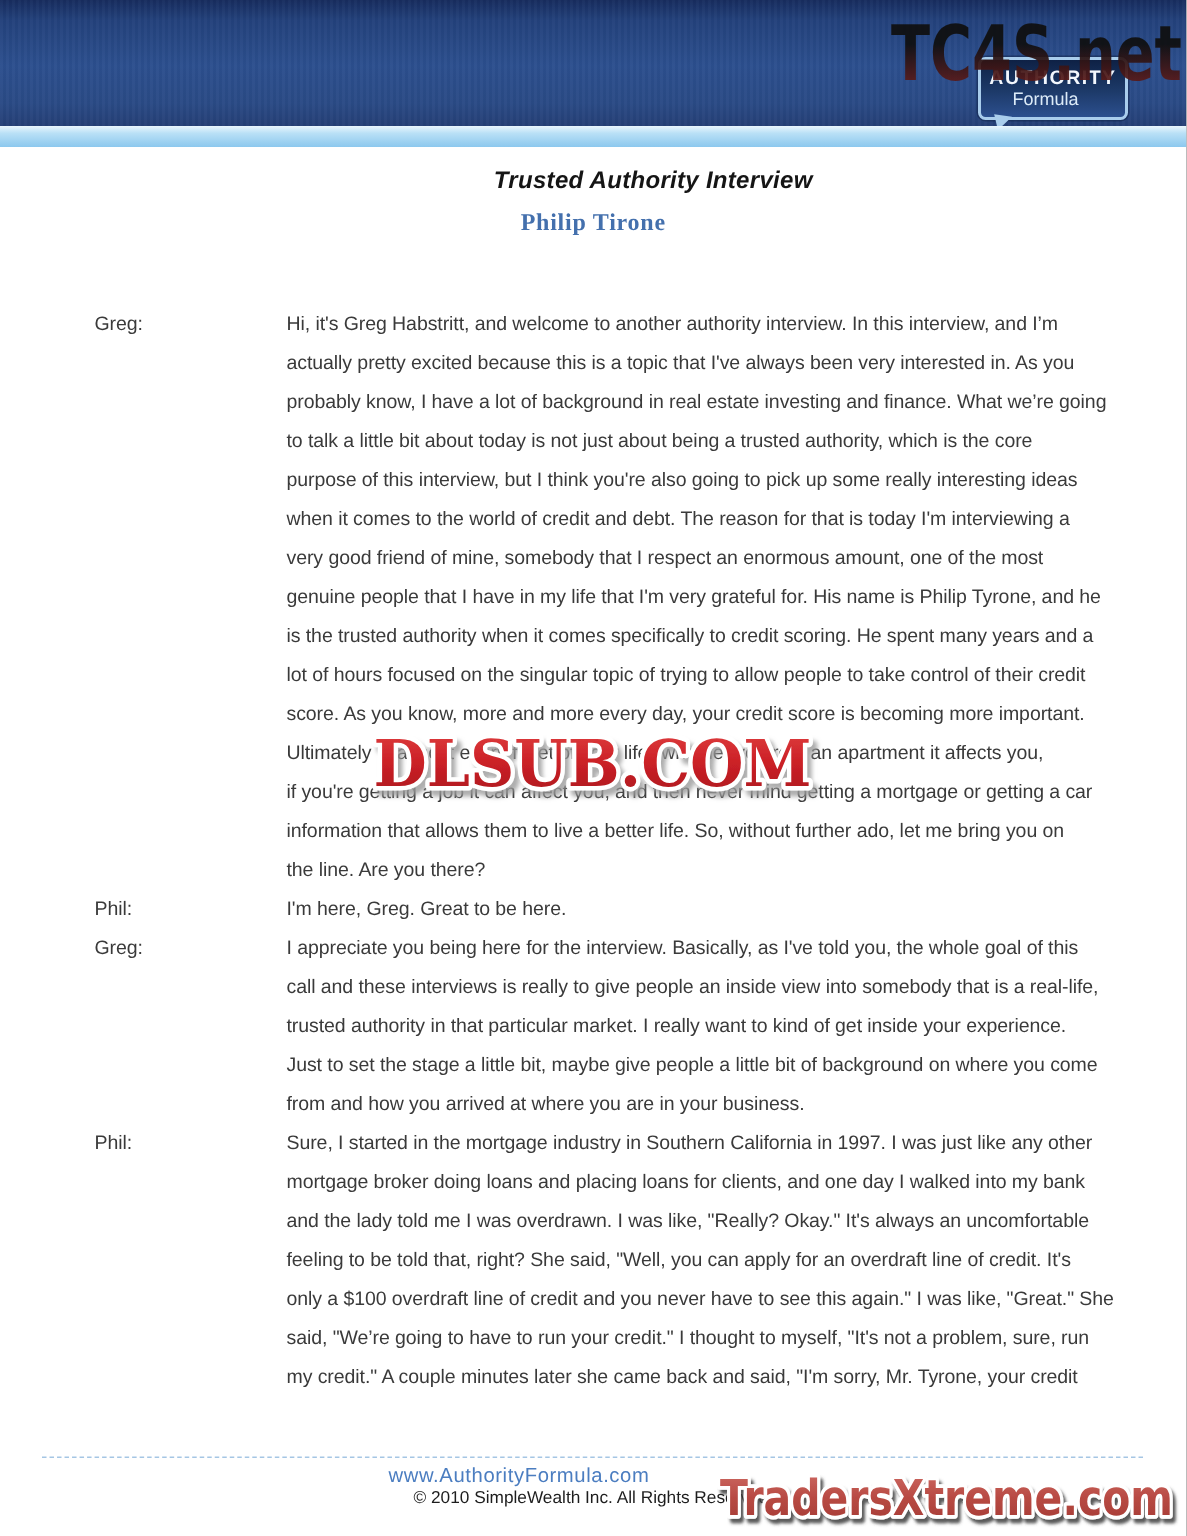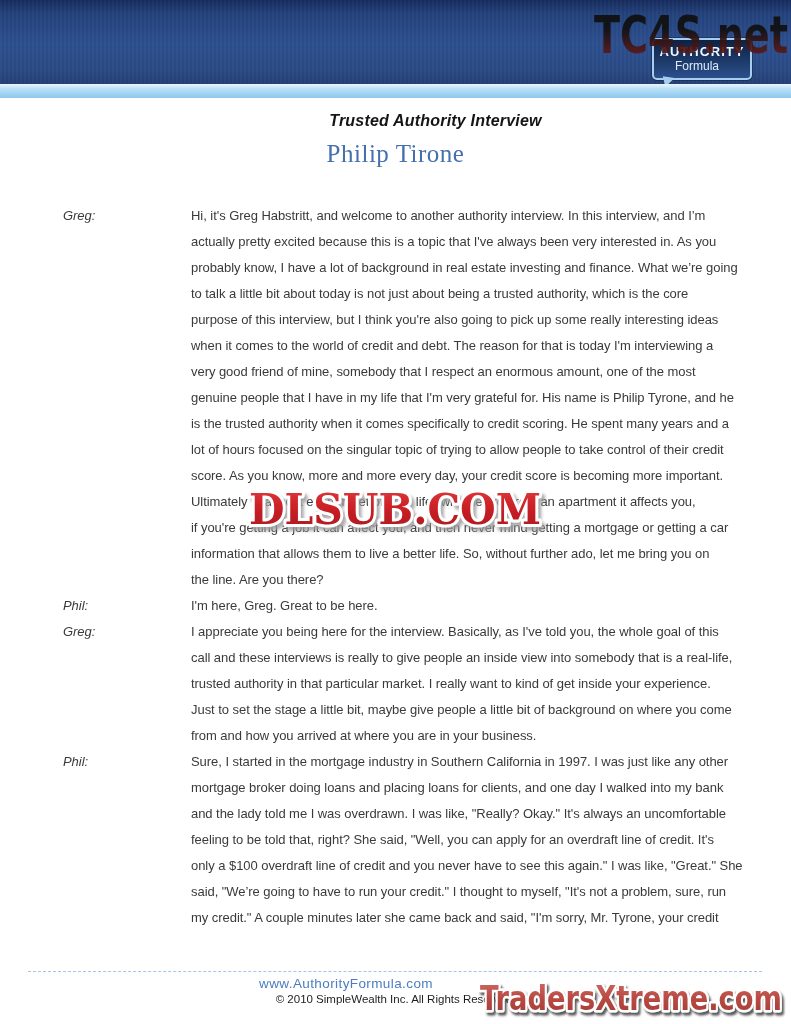--- a/index.html
+++ b/index.html
@@ -36,29 +36,29 @@
   }
   .wm-top{position:absolute;top:3px;left:592px;z-index:6;}
   
   .title1{
     position:absolute;top:112px;left:0;width:791px;text-align:center;
     font-size:16px;font-weight:bold;font-style:italic;color:#151515;letter-spacing:.2px;padding-left:40px;
   }
   .title2{
     position:absolute;top:140px;left:0;width:791px;text-align:center;
     font-family:"Liberation Serif",serif;
-    font-size:25px;font-weight:normal;color:#4470ad;letter-spacing:.5px;
+    font-size:16px;font-weight:bold;color:#4470ad;letter-spacing:.5px;
   }
   
   #transcript{
     position:absolute;top:203px;left:63px;width:700px;
     font-size:13px;color:#3a3a3a;letter-spacing:-0.05px;
   }
   .row{display:flex;}
-  .speaker{width:100px;flex:0 0 100px;line-height:26px;font-style:italic;}
+  .speaker{width:100px;flex:0 0 100px;line-height:26px;}
   .lines{flex:1;}
   .tline{height:26px;line-height:26px;white-space:nowrap;margin-left:28px;}
   
   .wm-center{position:absolute;left:225px;top:477px;z-index:5;}
   
   .dashline{
     position:absolute;top:971px;left:28px;width:734px;height:0;
     border-top:1px dashed #a5c6e4;
   }
   .footer-url{

